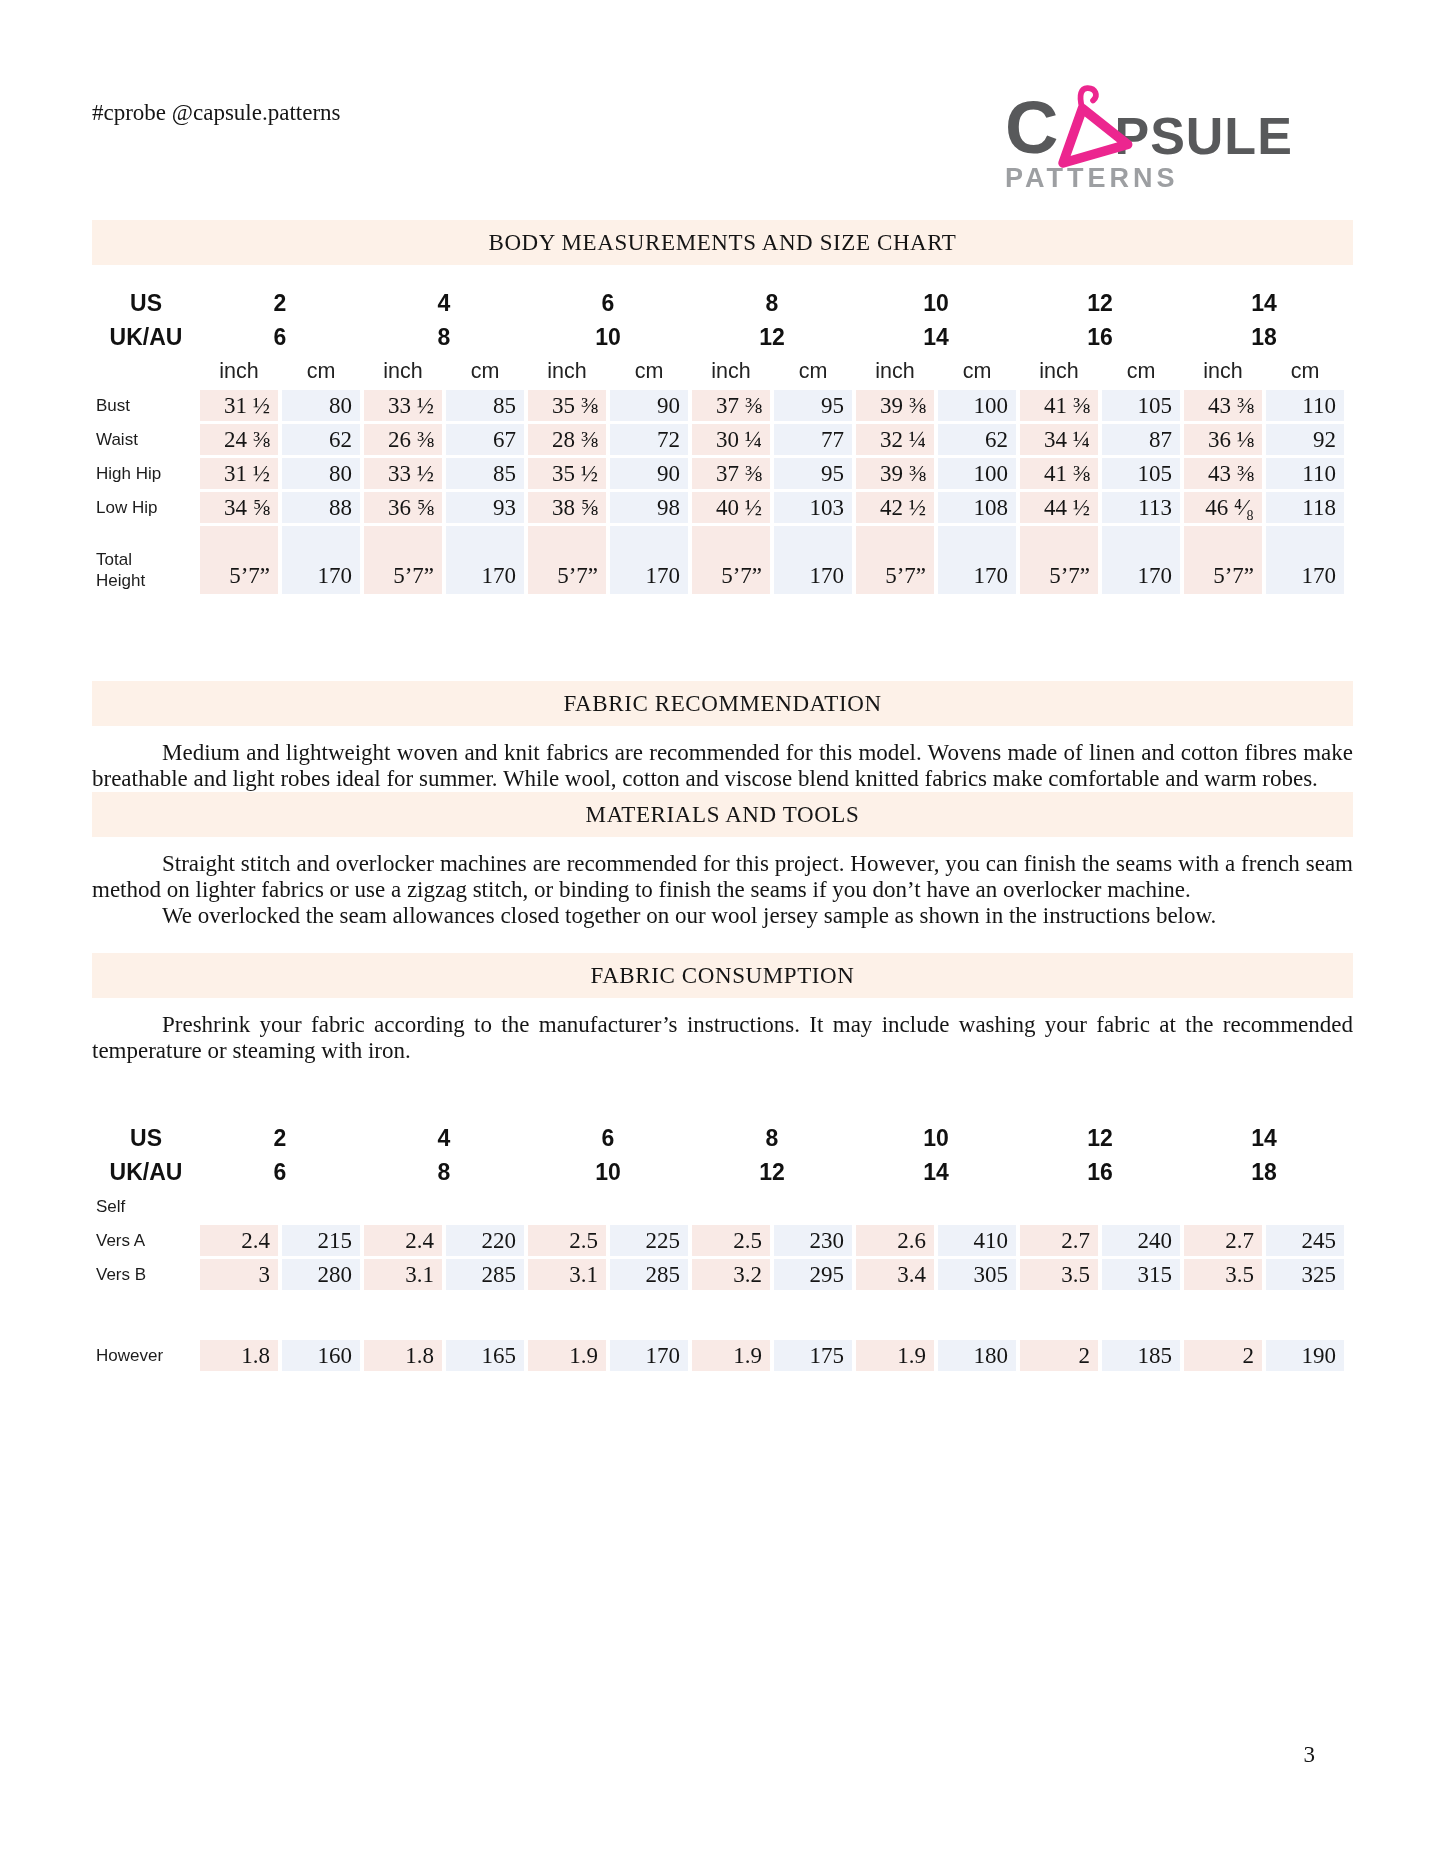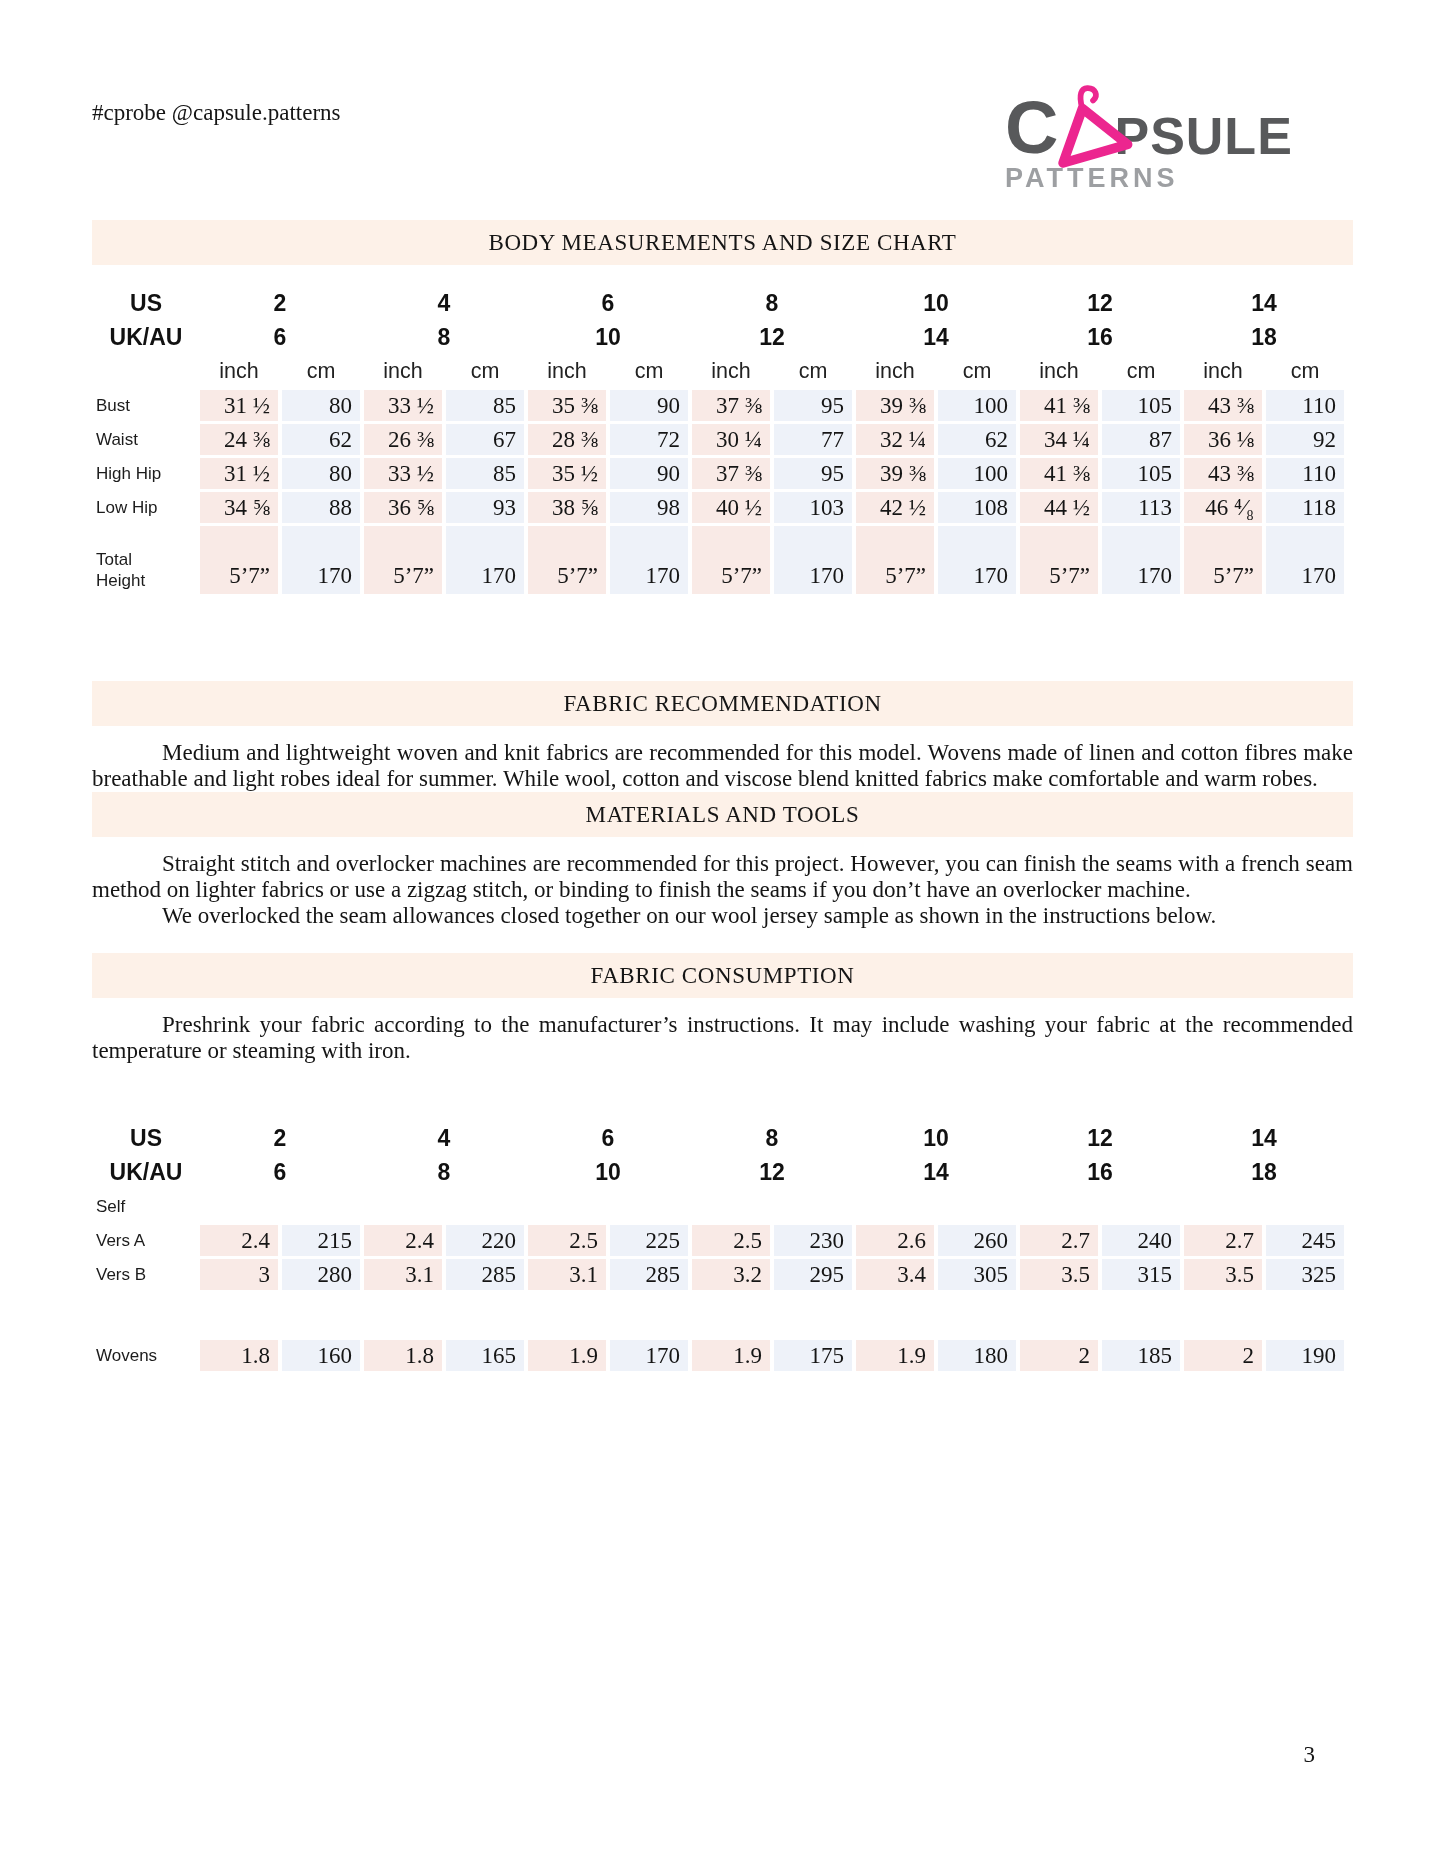--- a/index.html
+++ b/index.html
@@ -260,21 +260,21 @@
             <td class="rl">Vers A</td>
             <td class="v pink">2.4</td>
             <td class="v blue">215</td>
             <td class="v pink">2.4</td>
             <td class="v blue">220</td>
             <td class="v pink">2.5</td>
             <td class="v blue">225</td>
             <td class="v pink">2.5</td>
             <td class="v blue">230</td>
             <td class="v pink">2.6</td>
-            <td class="v blue">260</td>
+            <td class="v blue">410</td>
             <td class="v pink">2.7</td>
             <td class="v blue">240</td>
             <td class="v pink">2.7</td>
             <td class="v blue">245</td>
           </tr>
           <tr>
             <td class="rl">Vers B</td>
             <td class="v pink">3</td>
             <td class="v blue">280</td>
             <td class="v pink">3.1</td>
@@ -287,21 +287,21 @@
             <td class="v blue">305</td>
             <td class="v pink">3.5</td>
             <td class="v blue">315</td>
             <td class="v pink">3.5</td>
             <td class="v blue">325</td>
           </tr>
           <tr class="spacerr">
             <td colspan="15"></td>
           </tr>
           <tr>
-            <td class="rl">Wovens</td>
+            <td class="rl">However</td>
             <td class="v pink">1.8</td>
             <td class="v blue">160</td>
             <td class="v pink">1.8</td>
             <td class="v blue">165</td>
             <td class="v pink">1.9</td>
             <td class="v blue">170</td>
             <td class="v pink">1.9</td>
             <td class="v blue">175</td>
             <td class="v pink">1.9</td>
             <td class="v blue">180</td>

